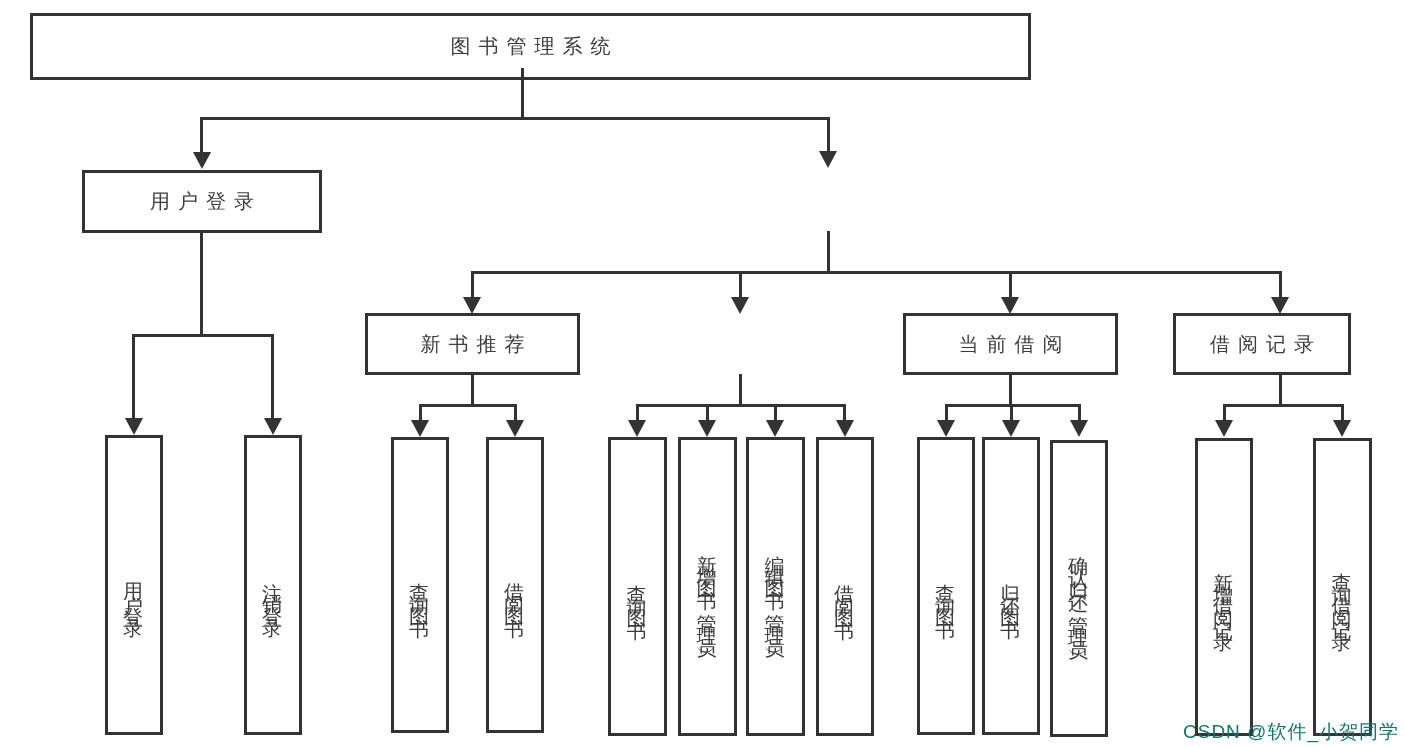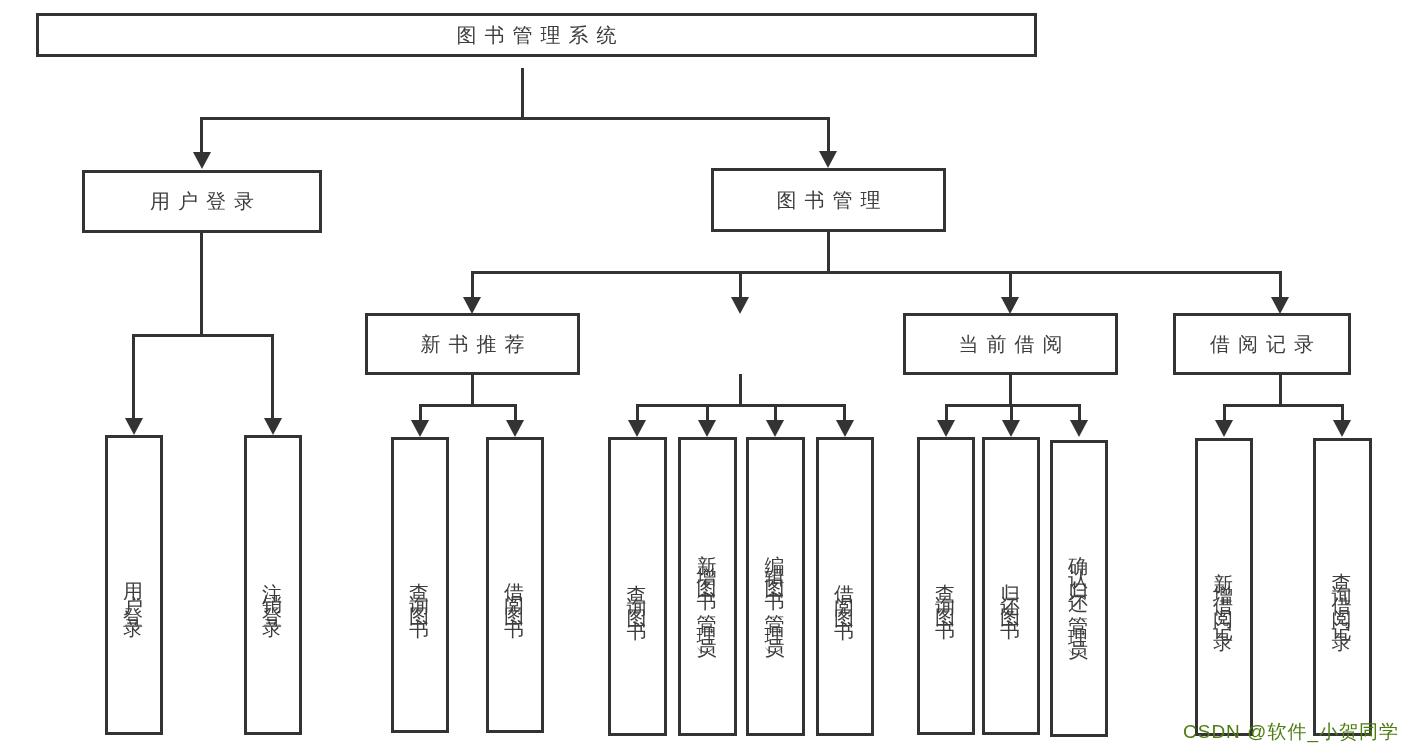--- a/index.html
+++ b/index.html
@@ -58,45 +58,42 @@
     border-left: 9px solid transparent;
     border-right: 9px solid transparent;
     border-top: 17px solid #333333;
   }
   .watermark {
     position: absolute;
     left: 1183px;
     top: 719px;
     font-size: 19px;
     letter-spacing: 1px;
-    color: #4d7c0f;
+    color: #0f766e;
     white-space: nowrap;
   }
 </style>
 </head>
 <body>
 
 <div class="canvas">
 
-  <div class="node" style="left:36px; top:13px; width:1001px; height:44px;">
+  <div class="node" style="left:30px; top:13px; width:1001px; height:67px;">
     <span class="lbl">图书管理系统</span>
   </div>
 
   <div class="vl" style="left:521px; top:68px; height:51px;"></div>
   <div class="hl" style="left:200px; top:117px; width:630px;"></div>
   <div class="vl" style="left:200px; top:117px; height:36px;"></div>
   <div class="vl" style="left:827px; top:117px; height:36px;"></div>
   <div class="ar" style="left:193px; top:152px;"></div>
   <div class="ar" style="left:819px; top:151px;"></div>
 
   <div class="node" style="left:82px; top:170px; width:240px; height:63px;">
     <span class="lbl">用户登录</span>
-  </div>
-  <div class="node" style="left:711px; top:168px; width:235px; height:64px;">
-    <span class="lbl">图书管理</span>
   </div>
 
   <div class="vl" style="left:200px; top:232px; height:105px;"></div>
   <div class="hl" style="left:132px; top:334px; width:142px;"></div>
   <div class="vl" style="left:132px; top:334px; height:85px;"></div>
   <div class="vl" style="left:271px; top:334px; height:85px;"></div>
   <div class="ar" style="left:125px; top:418px;"></div>
   <div class="ar" style="left:264px; top:418px;"></div>
 
   <div class="vl" style="left:827px; top:231px; height:42px;"></div>

